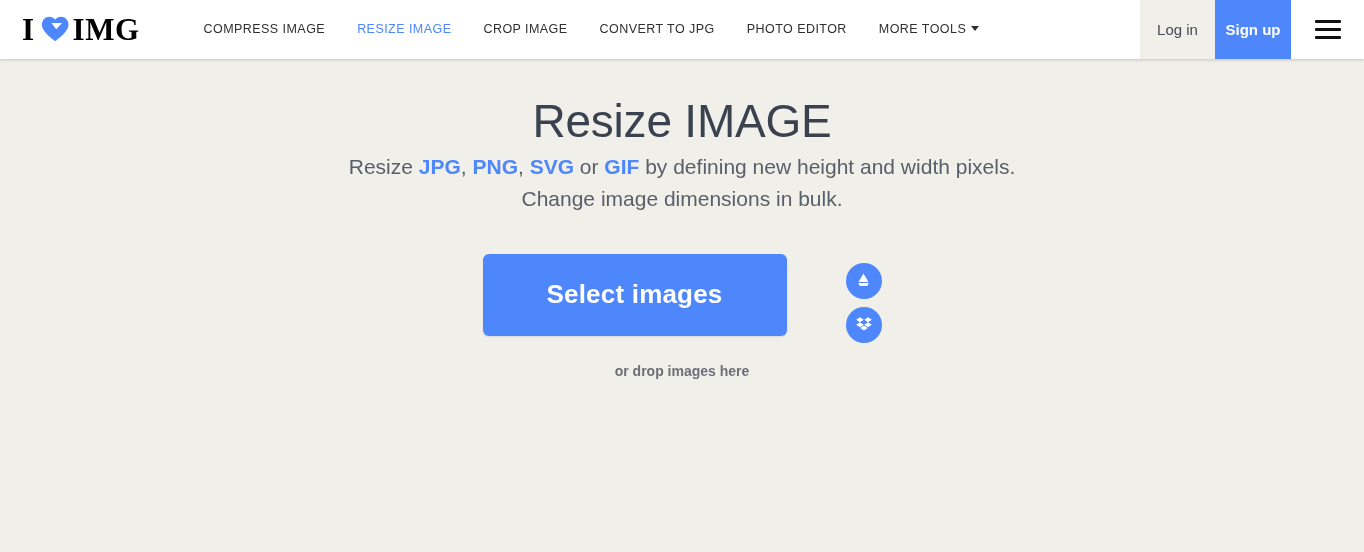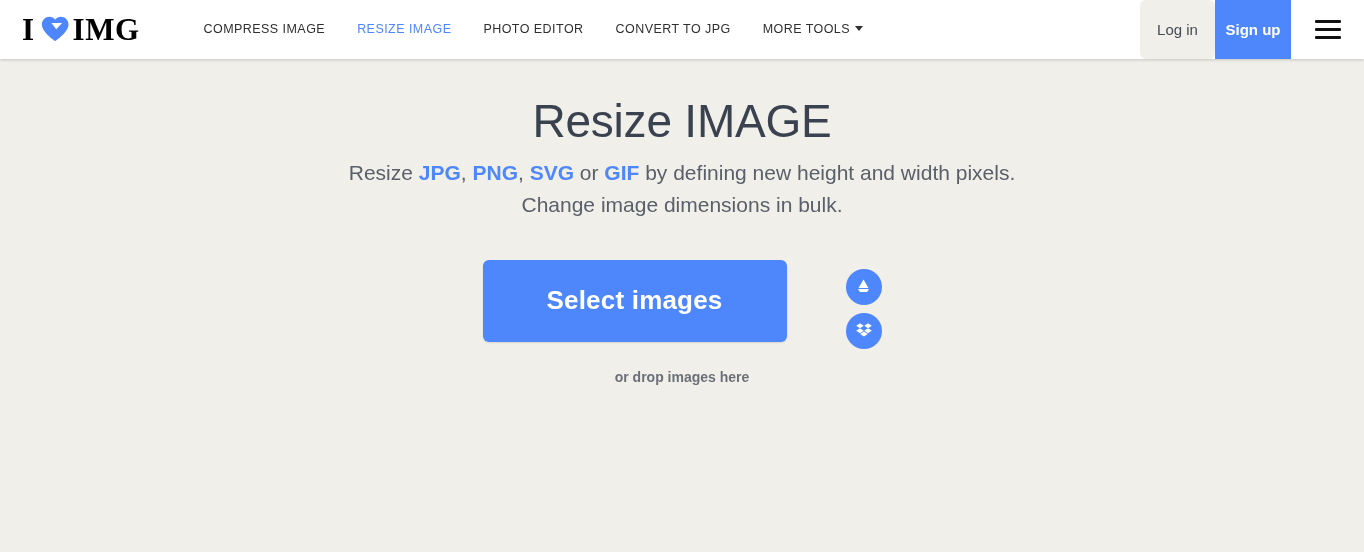--- a/index.html
+++ b/index.html
@@ -88,21 +88,20 @@
   .login-btn {
     background: #f1efea;
     color: #444b55;
     font-size: 15px;
     display: flex;
     align-items: center;
     justify-content: center;
     width: 75px;
     cursor: pointer;
     text-decoration: none;
-    border-radius: 6px;
   }
   .signup-btn {
     background: #4e86fb;
     color: #ffffff;
     font-size: 15px;
     font-weight: bold;
     display: flex;
     align-items: center;
     justify-content: center;
     width: 76px;
@@ -135,21 +134,21 @@
 
   .page-title {
     font-size: 46px;
     font-weight: 300;
     color: #39424e;
     letter-spacing: -0.2px;
     line-height: 1.25;
   }
 
   .subtitle {
-    margin-top: 6px;
+    margin-top: 0;
     font-size: 21px;
     font-weight: 300;
     color: #5a6069;
     line-height: 32px;
   }
   .subtitle b {
     color: #4e86fb;
     font-weight: bold;
   }
 
@@ -220,22 +219,23 @@
         <path d="M16.2 29 C16.2 29 2 19.6 2 11.3 C2 6.6 5.6 3 10.1 3 C13 3 15.1 4.5 16.2 6.2 C17.3 4.5 19.4 3 22.3 3 C26.8 3 30.4 6.6 30.4 11.3 C30.4 19.6 16.2 29 16.2 29 Z" fill="#4e86fb"></path>
         <path d="M12.2 9.5 L23.5 9.5 L17.3 16.2 Z" fill="#ffffff"></path>
       </svg>
     </span>
     <span class="logo-img">IMG</span>
   </a>
 
   <nav class="nav">
     <a class="nav-item" href="#"><span>COMPRESS IMAGE</span></a>
     <a class="nav-item active" href="#"><span>RESIZE IMAGE</span></a>
+    <a class="nav-item" href="#"><span>CROP IMAGE</span></a>
+    <a class="nav-item" href="#"><span>CONVERT TO JPG</span></a>
     <a class="nav-item" href="#"><span>PHOTO EDITOR</span></a>
-    <a class="nav-item" href="#"><span>CONVERT TO JPG</span></a>
     <a class="nav-item" href="#"><span>MORE TOOLS</span><i class="caret"></i></a>
   </nav>
 
   <div class="header-right">
     <a class="login-btn" href="#">Log in</a>
     <a class="signup-btn" href="#">Sign up</a>
     <div class="burger">
       <span></span>
       <span></span>
       <span></span>

